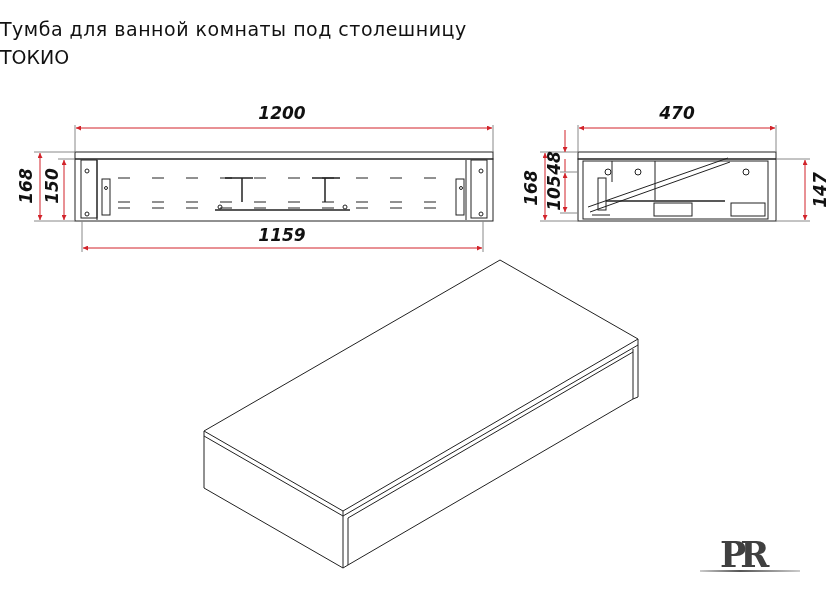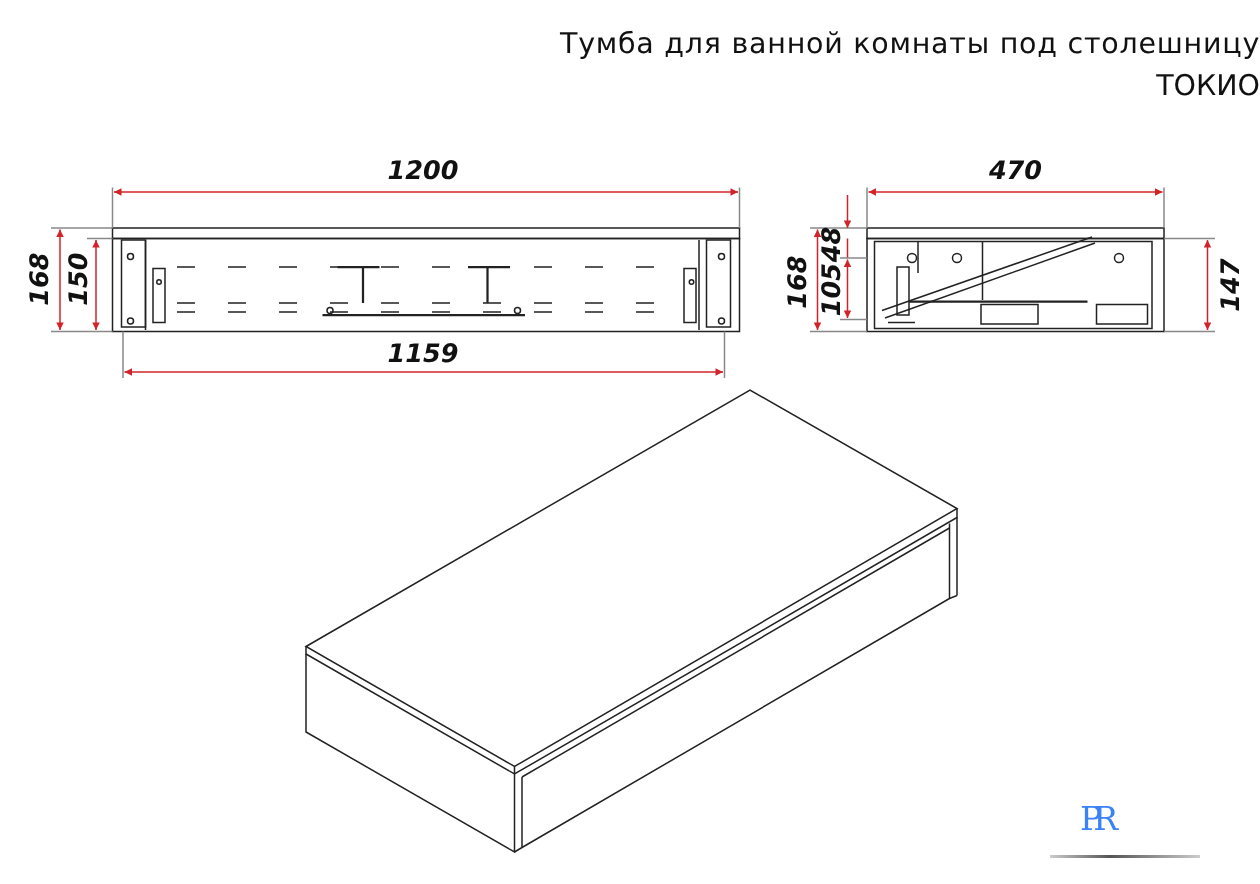--- a/index.html
+++ b/index.html
@@ -1,23 +1,23 @@
 <!DOCTYPE html>
 <html><head>
 <meta charset="utf-8">
 <style>
   html, body { margin:0; padding:0; background:#ffffff; }
   body { width:840px; height:589px; position:relative; overflow:hidden; font-family:"DejaVu Sans", sans-serif; }
-  .title { position:absolute; left:0; width:840px; text-align:right; color:#111; font-family:"DejaVu Sans", sans-serif; }
+  .title { position:absolute; left:0; width:840px; text-align:left; color:#111; font-family:"DejaVu Sans", sans-serif; }
   .title.l1 { top:18px; font-size:19px; letter-spacing:0.5px; }
   .title.l2 { top:46px; font-size:19px; font-weight:normal; }
   svg { position:absolute; left:0; top:0; }
   .dim { font-family:"DejaVu Sans", sans-serif; font-style:italic; font-weight:bold; font-size:17px; fill:#111; }
   .logo { position:absolute; left:700px; top:532px; width:120px; height:40px; }
-  .logo-text { position:absolute; left:20px; top:2px; font-family:"DejaVu Serif", serif; font-size:22px; color:#3b82f6; letter-spacing:-6px; }
+  .logo-text { position:absolute; left:20px; top:2px; font-family:"DejaVu Serif", serif; font-size:35px; color:#404040; letter-spacing:-6px;font-weight:bold; }
   .logo-line { position:absolute; left:0; top:38px; width:100px; height:2px; background:linear-gradient(90deg,#ccc,#555 40%,#ccc); }
 </style>
 </head>
 <body>
 
 <div class="title l1">Тумба для ванной комнаты под столешницу</div>
 <div class="title l2">ТОКИО</div>
 
 <svg width="840" height="589" viewBox="0 0 840 589">
   <defs>

